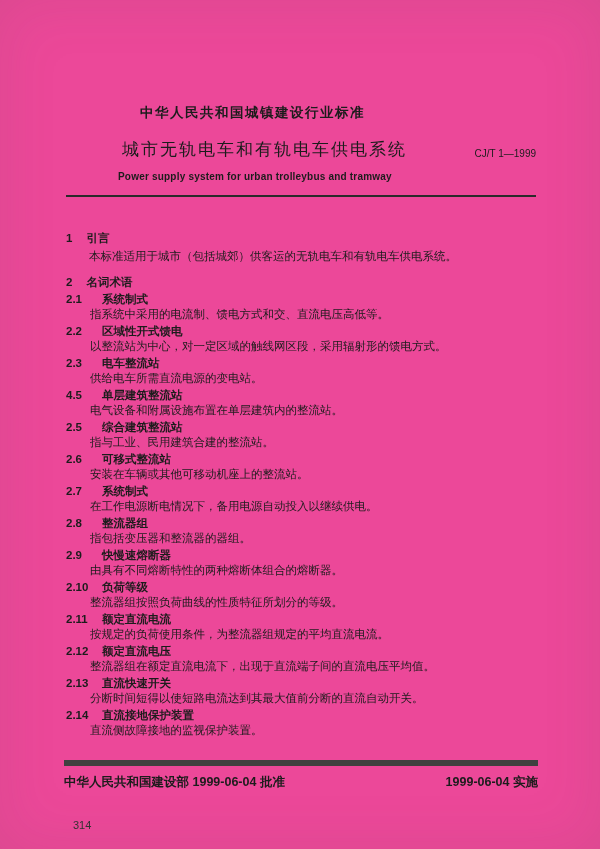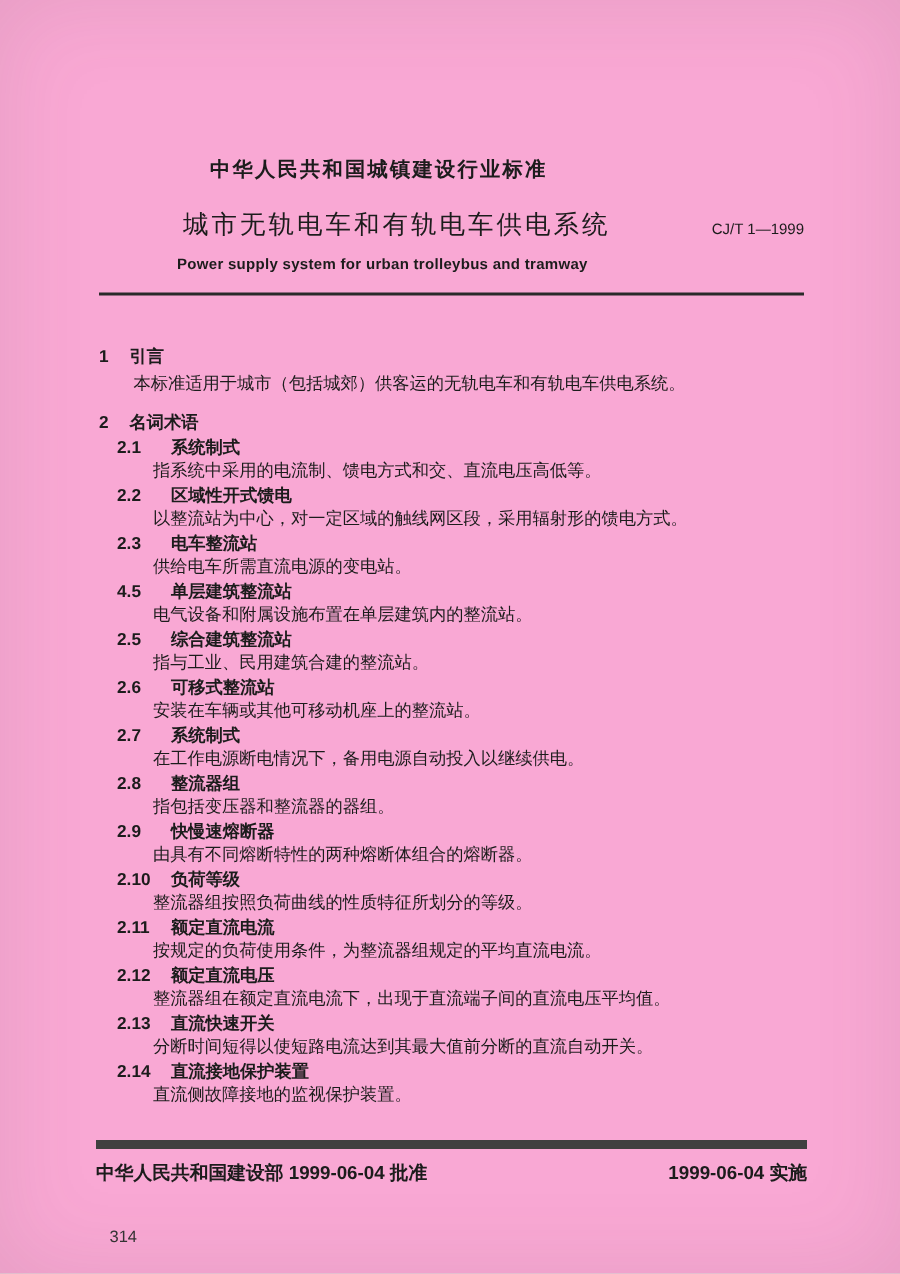--- a/index.html
+++ b/index.html
@@ -1,39 +1,39 @@
 <!DOCTYPE html>
 <html><head>
 <meta charset="utf-8">
 <style>
   * { box-sizing: border-box; }
   html, body { margin: 0; padding: 0; background: #dcdad5; }
   .page {
     width: 600px; height: 849px; position: relative; overflow: hidden;
-    background: #f9a8d4;
+    background: #ec4899;
     box-shadow: inset 0 0 60px rgba(90,85,70,.12);
     font-family: "Liberation Sans", "DejaVu Sans", sans-serif;
     color: #1c1c1c;
   }
   .content { padding: 104px 64px 0 66px; }
 
   .std-type { font-size: 13.5px; font-weight: bold; letter-spacing: 1.5px; margin-left: 74px; }
   .title-row { display: flex; align-items: flex-end; margin-top: 16px; }
   .doc-title { margin: 0 0 0 56px; font-size: 17px; font-weight: normal; letter-spacing: 2px; }
   .std-code { margin-left: auto; font-size: 10px; font-weight: normal; white-space: nowrap; padding-bottom: 2px; }
   .en-title { margin-top: 10px; margin-left: 52px; font-size: 10px; font-weight: bold; letter-spacing: .2px; }
   .rule { height: 0; border-top: 2px solid #2a2a2a; margin-top: 13px; }
 
   .body-text { margin-top: 34px; font-size: 11.5px; line-height: 14px; }
   .sec-heading { font-weight: bold; }
   .sec-heading .num { margin-right: 14px; }
   .intro-para { margin-top: 4px; text-indent: 2em; }
   .sec2 { margin-top: 12px; }
 
-  .term { margin-top: 3px; margin-left: 12px; }
+  .term { margin-top: 3px; }
   .term-heading { font-weight: bold; }
   .term-heading .num { display: inline-block; min-width: 26px; margin-right: 10px; }
   .term-def { margin-left: 24px; margin-top: 1px; }
 
   .footer {
     position: absolute; left: 64px; right: 62px; bottom: 58px;
     border-top: 6px solid #404040; padding-top: 8px;
     display: flex; justify-content: space-between;
     font-size: 12.5px; font-weight: bold;
   }

